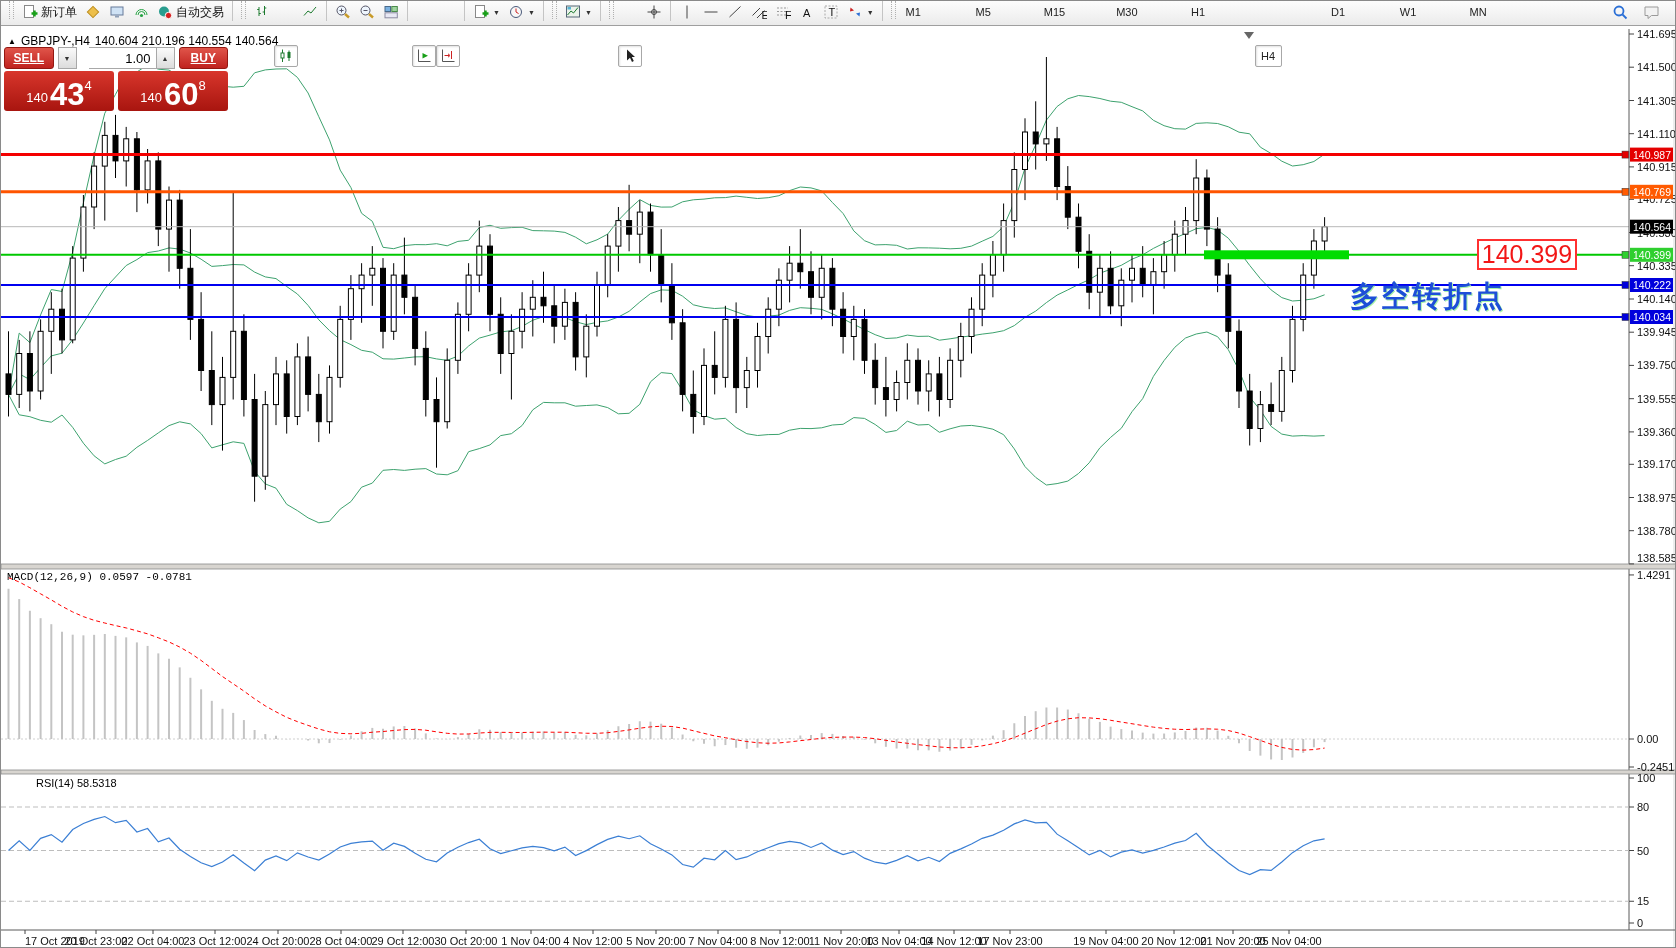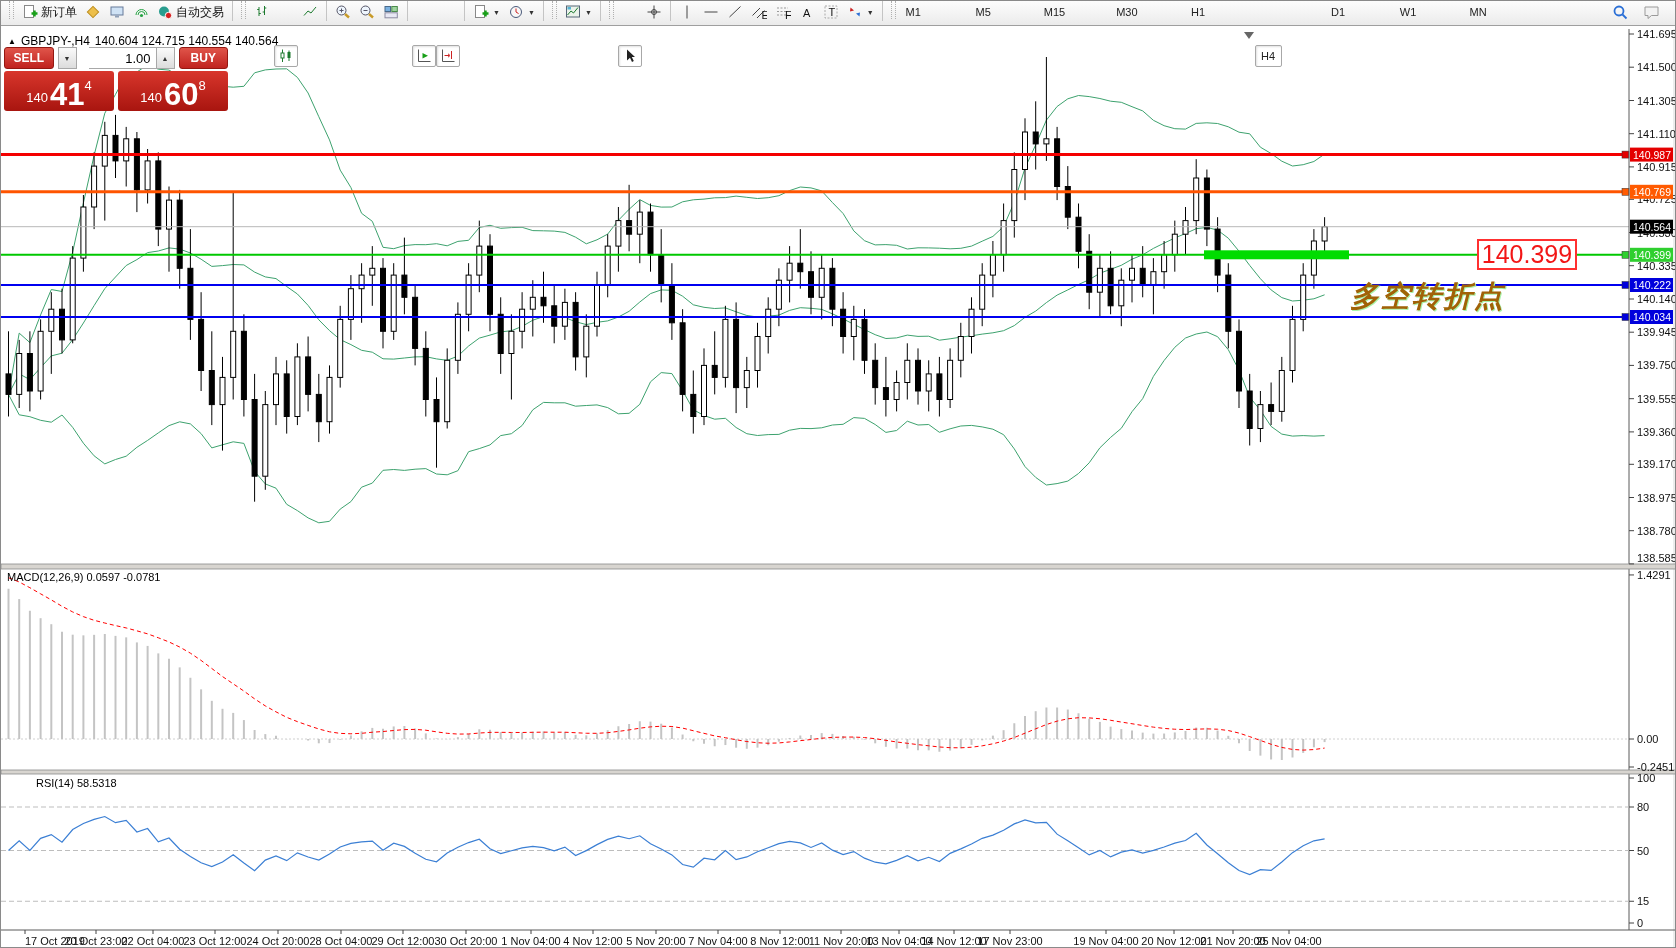--- a/index.html
+++ b/index.html
@@ -12,33 +12,33 @@
   .tb-sep{width:1px;height:20px;background:#c4c4c4;margin:0 4px;}
   .tb-grip{width:3px;height:18px;border-left:1px dotted #b0b0b0;border-right:1px dotted #b0b0b0;margin:0 4px;}
   .drop{font-size:7px;color:#333;margin-left:1px;}
   .tf{font-size:11px;min-width:27px;color:#222;}
   .tb-right{margin-left:auto;display:flex;align-items:center;gap:6px;padding-right:6px;}
   
   #symbol-title{position:absolute;left:7px;top:33px;font-size:12px;color:#000;z-index:5;display:flex;align-items:center;gap:5px;}
   #symbol-title .tri{font-size:8px;}
   #trade-panel{position:absolute;left:3px;top:46px;width:224px;z-index:6;}
   .tp-row1{display:flex;height:22px;align-items:stretch;}
-  .btn-sell,.btn-buy{width:53px;background:linear-gradient(#e0554a,#c0231f);color:#fff;font-weight:bold;font-size:12px;border:1px solid #941812;border-radius:3px;display:flex;align-items:center;justify-content:center;cursor:pointer;}
+  .btn-sell,.btn-buy{width:53px;background:linear-gradient(#e0554a,#c0231f);color:#fff;font-weight:bold;font-size:12px;border:1px solid #941812;border-radius:3px;display:flex;align-items:center;justify-content:center;cursor:pointer;text-decoration:underline;}
   .vol-wrap{flex:1;display:flex;margin:0 4px;}
   .vol-btn{width:17px;background:linear-gradient(#fafafa,#dcdcdc);border:1px solid #a8a8a8;font-size:7px;color:#333;display:flex;align-items:center;justify-content:center;cursor:pointer;}
   input.vol{width:62px;text-align:right;font:13px "Liberation Sans",sans-serif;border:1px solid #a8a8a8;border-left:none;border-right:none;padding:0 5px 0 0;outline:none;margin-left:12px;}
   .tp-row2{display:flex;margin-top:2px;gap:4px;}
   .price-box{flex:1;height:38px;background:linear-gradient(#d8362c,#a8150f);color:#fff;border-radius:3px;display:flex;align-items:flex-end;justify-content:center;padding-bottom:2px;cursor:pointer;}
   .pb-small{font-size:13px;margin:0 2px 4px 0;}
   .pb-big{font-size:31px;font-weight:bold;line-height:29px;}
   .pb-sup{font-size:13px;margin-bottom:16px;}
-  #macd-label{position:absolute;left:6px;top:570px;font-size:11px;color:#000;z-index:5;}
+  #macd-label{position:absolute;left:6px;top:570px;font-size:11px;color:#000;z-index:5;font-family:Liberation Mono, monospace;}
   #rsi-label{position:absolute;left:6px;top:776px;font-size:11px;color:#000;z-index:5;margin-left:29px;}
   #level-callout{position:absolute;left:1476px;top:238px;width:96px;height:27px;border:2px solid #ff3030;background:#fff;color:#f21616;font-size:25px;line-height:27px;font-weight:normal;text-align:center;z-index:5;}
-  #cn-note{position:absolute;left:1349px;top:276px;font-size:29px;font-weight:bold;color:#a16207;text-shadow:1px 1px 0 #a9f3a9;z-index:5;letter-spacing:2px;font-style:italic;}
+  #cn-note{position:absolute;left:1349px;top:276px;font-size:29px;font-weight:bold;color:#1d4ed8;text-shadow:1px 1px 0 #a9f3a9;z-index:5;letter-spacing:2px;}
   #chart-svg{position:absolute;left:0;top:0;z-index:1;}
   svg text{font-family:"Liberation Sans",sans-serif;font-size:11px;fill:#111;}
   svg text.tag{fill:#fff;font-size:10.5px;}
 </style>
 </head>
 <body>
 
 <div id="app">
 
   <div id="toolbar">
@@ -825,37 +825,37 @@
         <text x="1232" y="944" text-anchor="middle">21 Nov 20:00</text>
         <line x1="1288" y1="929" x2="1288" y2="933" stroke="#444"></line>
         <text x="1288" y="944" text-anchor="middle">25 Nov 04:00</text>
       </g>
       <path d="M1243 31l10 0-5 7z" fill="#666"></path>
     </svg>
 
   <div id="symbol-title">
     <span class="tri">▲</span>
     <span>GBPJPY-,H4</span>
-    <span>140.604 124.715 140.554 140.564</span>
+    <span>140.604 210.196 140.554 140.564</span>
   </div>
 
   <div id="trade-panel">
     <div class="tp-row1">
       <div class="btn-sell">SELL</div>
       <div class="vol-wrap">
         <div class="vol-btn">▼</div>
         <input class="vol" readonly="" value="1.00" style="">
         <div class="vol-btn">▲</div>
       </div>
       <div class="btn-buy">BUY</div>
     </div>
     <div class="tp-row2">
       <div class="price-box">
         <span class="pb-small">140</span>
-          <span class="pb-big">41</span>
+          <span class="pb-big">43</span>
           <span class="pb-sup">4</span>
       </div>
       <div class="price-box">
         <span class="pb-small">140</span>
           <span class="pb-big">60</span>
           <span class="pb-sup">8</span>
       </div>
     </div>
   </div>
 

